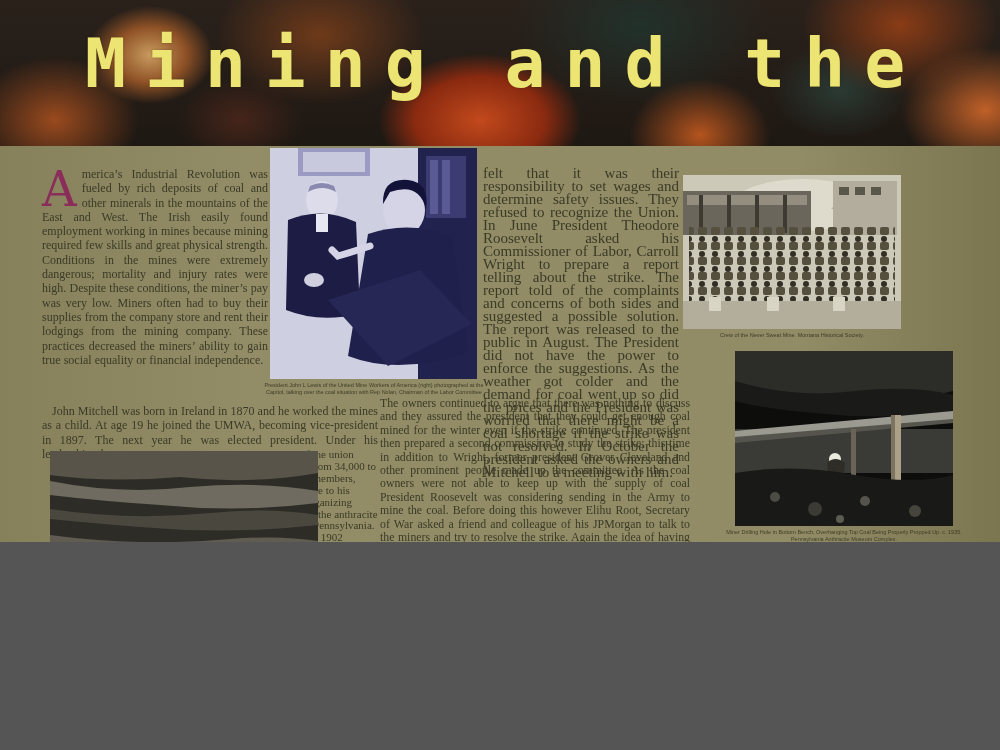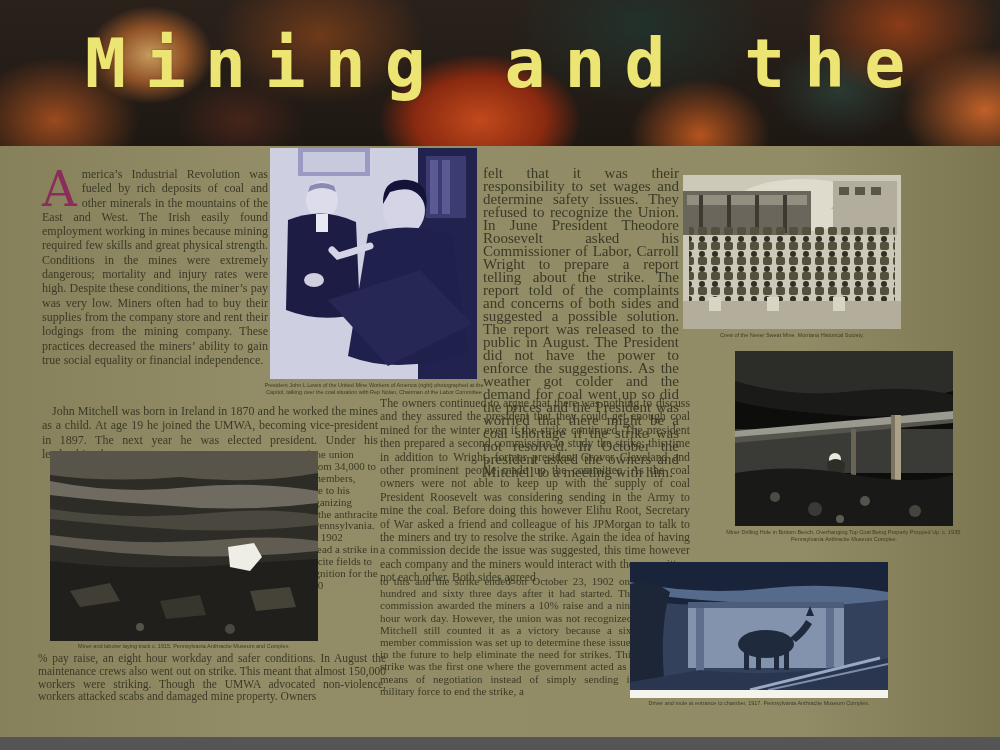--- a/index.html
+++ b/index.html
@@ -1,17 +1,17 @@
 <!DOCTYPE html>
 <html><head>
 <meta charset="utf-8">
 <style>
   html,body{margin:0;padding:0;background:#555;}
   .page{
-    position:relative;width:1000px;height:737px;overflow:hidden;
+    position:relative;width:1000px;height:542px;overflow:hidden;
     background:linear-gradient(90deg,#86815b,#928d66 25%,#918c65 80%,#7b7650);
     font-family:"Liberation Serif","DejaVu Serif",serif;
   }
   
   .header{
     position:absolute;left:0;top:0;width:1000px;height:146px;
     background:
       radial-gradient(90px 70px at 150px 55px, #c89a5e 0%, rgba(160,90,40,.85) 40%, rgba(0,0,0,0) 70%),
       radial-gradient(120px 90px at 55px 120px, #9a4a1e 0%, rgba(0,0,0,0) 70%),
       radial-gradient(150px 100px at 320px 35px, #6e3a1a 0%, rgba(0,0,0,0) 70%),

